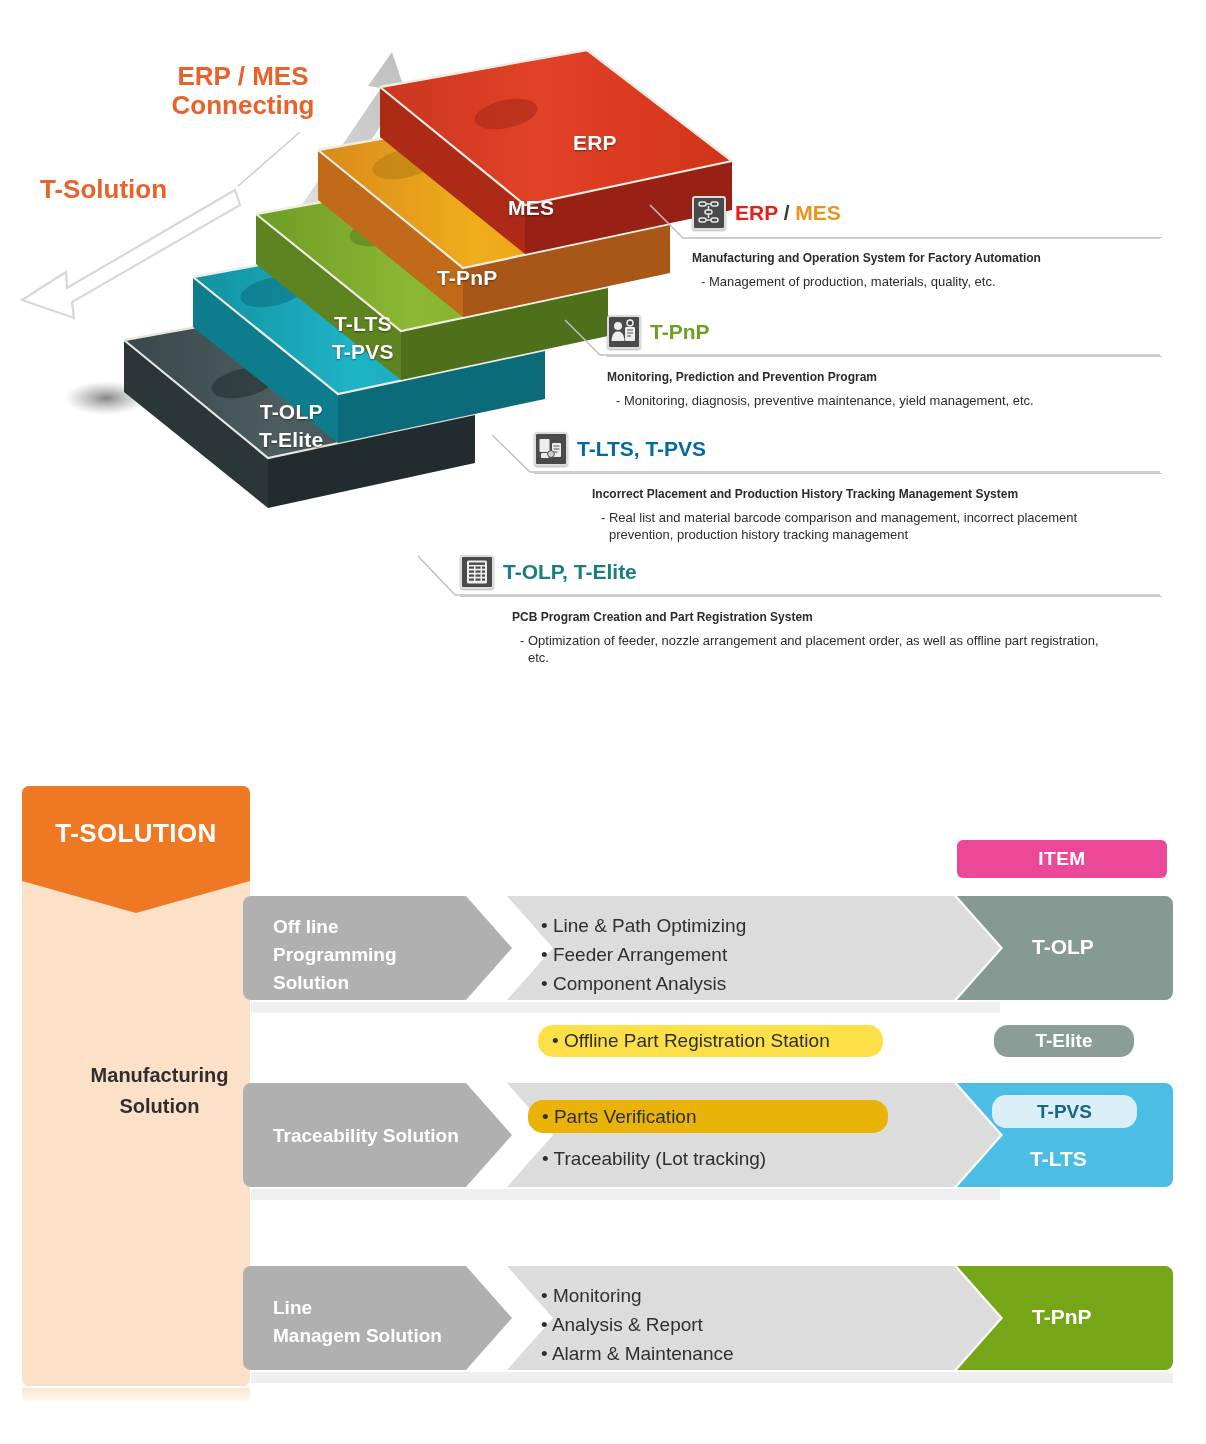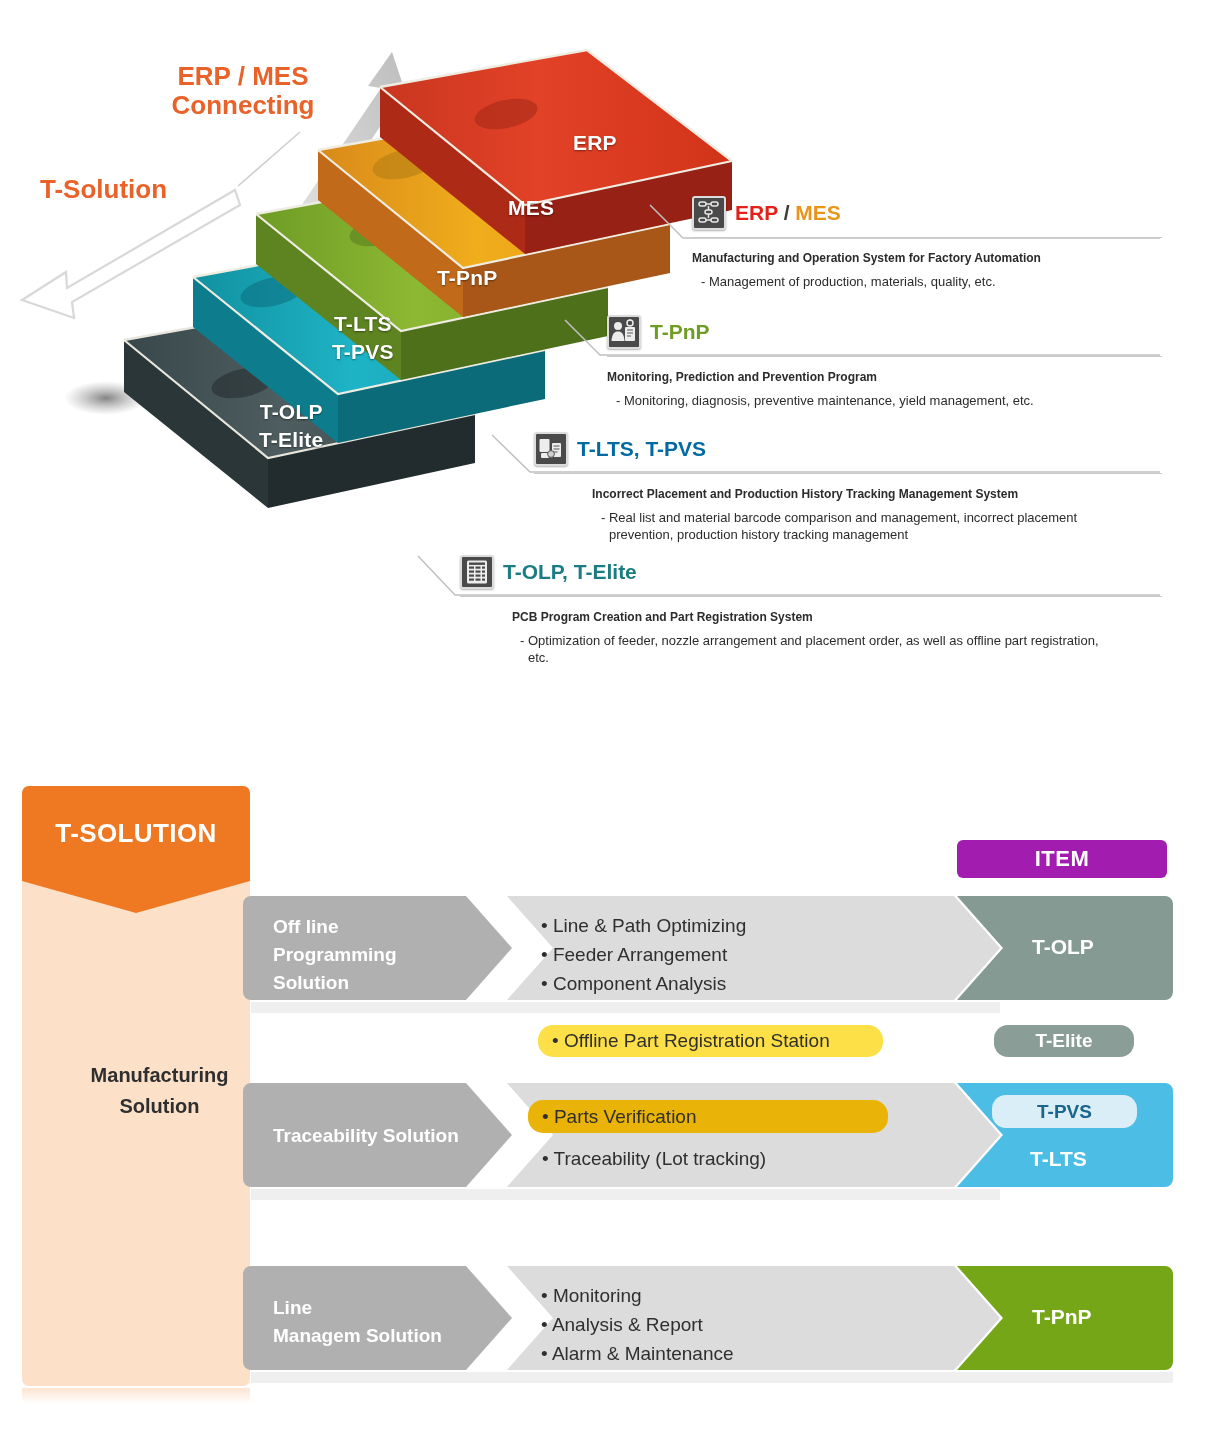--- a/index.html
+++ b/index.html
@@ -88,23 +88,23 @@
     color: #ffffff; font-size: 26px; font-weight: bold; letter-spacing: .4px;
   }
   #mfg-label {
     position: absolute; left: 22px; top: 320px; width: 228px;
     text-align: center; color: #2f2f2f; font-size: 20px; font-weight: bold;
     line-height: 1.55;
   }
 
   #item-badge {
     position: absolute; left: 957px; top: 100px; width: 210px; height: 38px;
-    background: #a21caf; border-radius: 6px;
+    background: #ec4899; border-radius: 6px;
     display: flex; align-items: center; justify-content: center;
-    color: #fff; font-size: 22px; font-weight: bold; letter-spacing: .5px;
+    color: #fff; font-size: 19px; font-weight: bold; letter-spacing: .5px;
   }
 
   .row-group { position: absolute; left: 243px; }
   .row-svg { position: absolute; left: 0; top: 0; }
   .cat-text {
     position: absolute; color: #ffffff; font-size: 19px; font-weight: bold;
     line-height: 1.48; white-space: pre-line;
   }
   .bullets { position: absolute; font-size: 19px; color: #2f2f2f; line-height: 1.52; }
   .bullets div { white-space: nowrap; }

